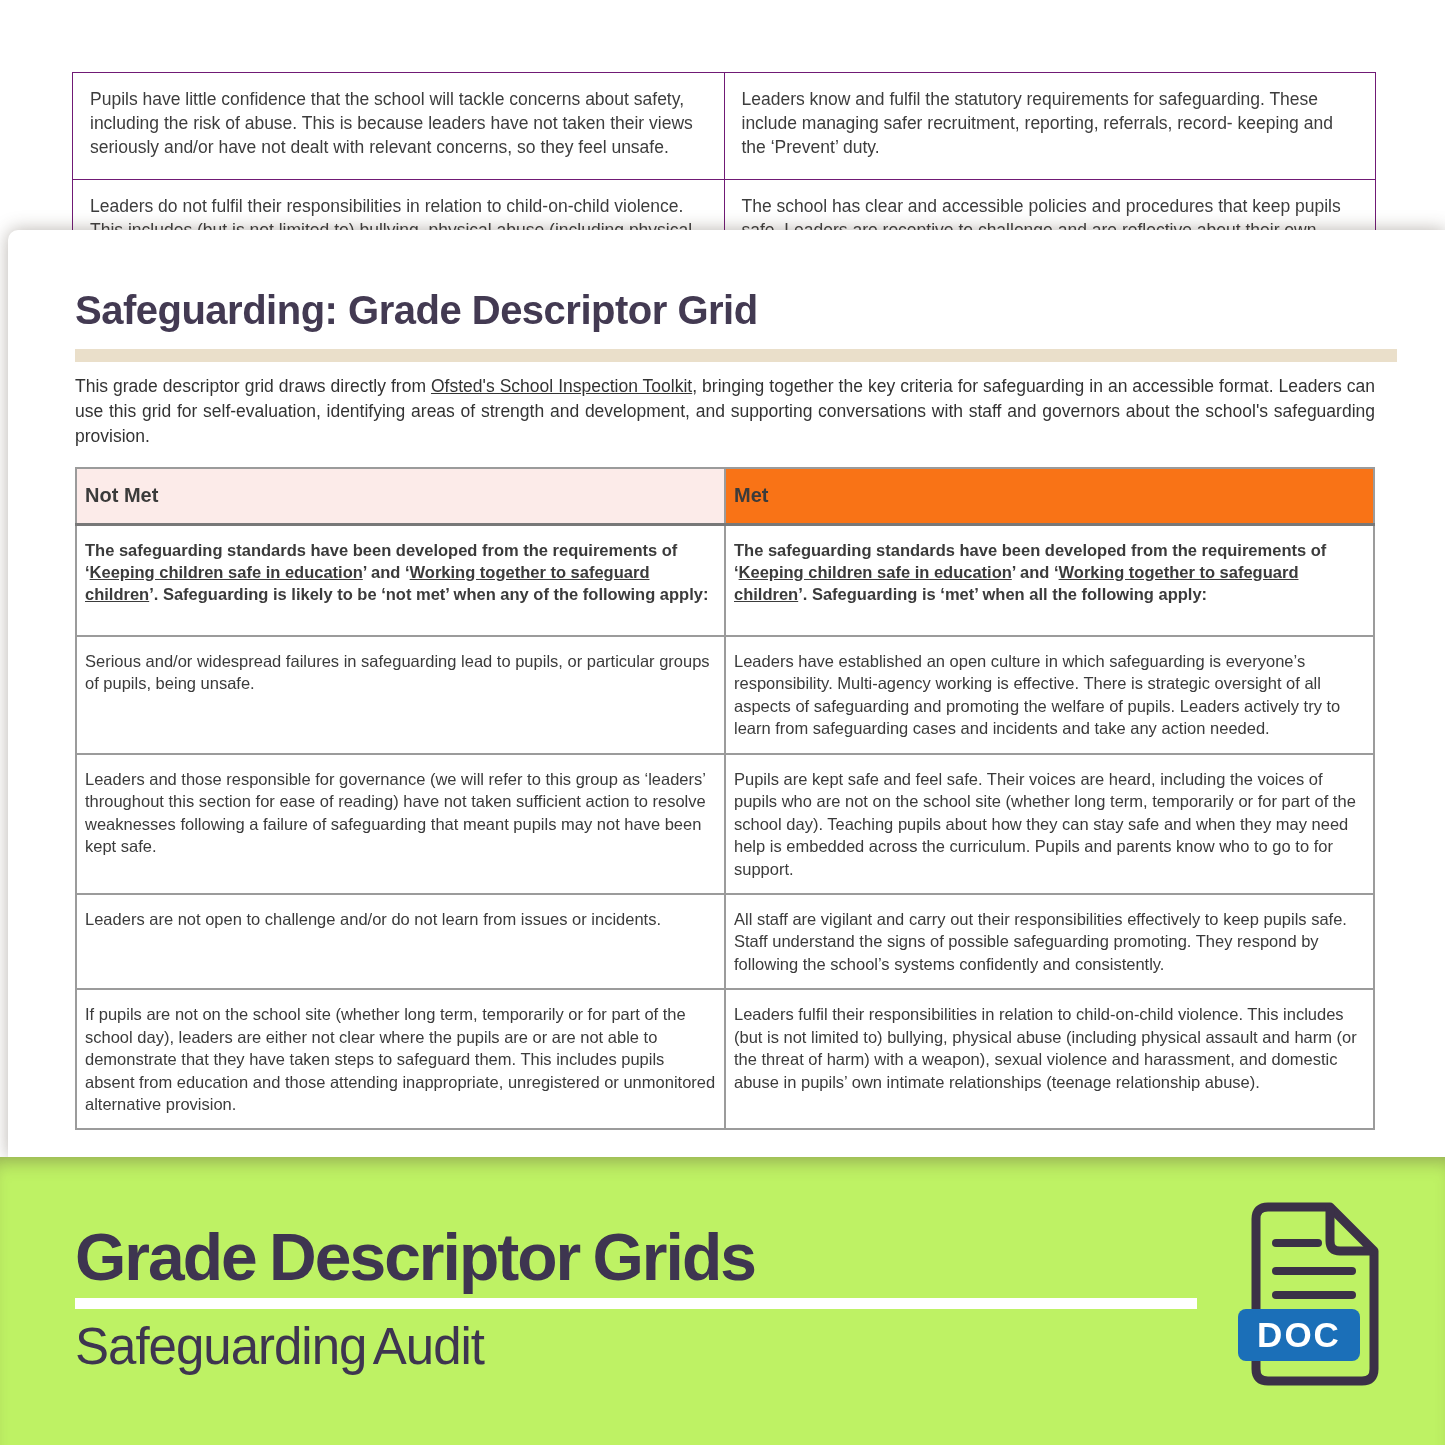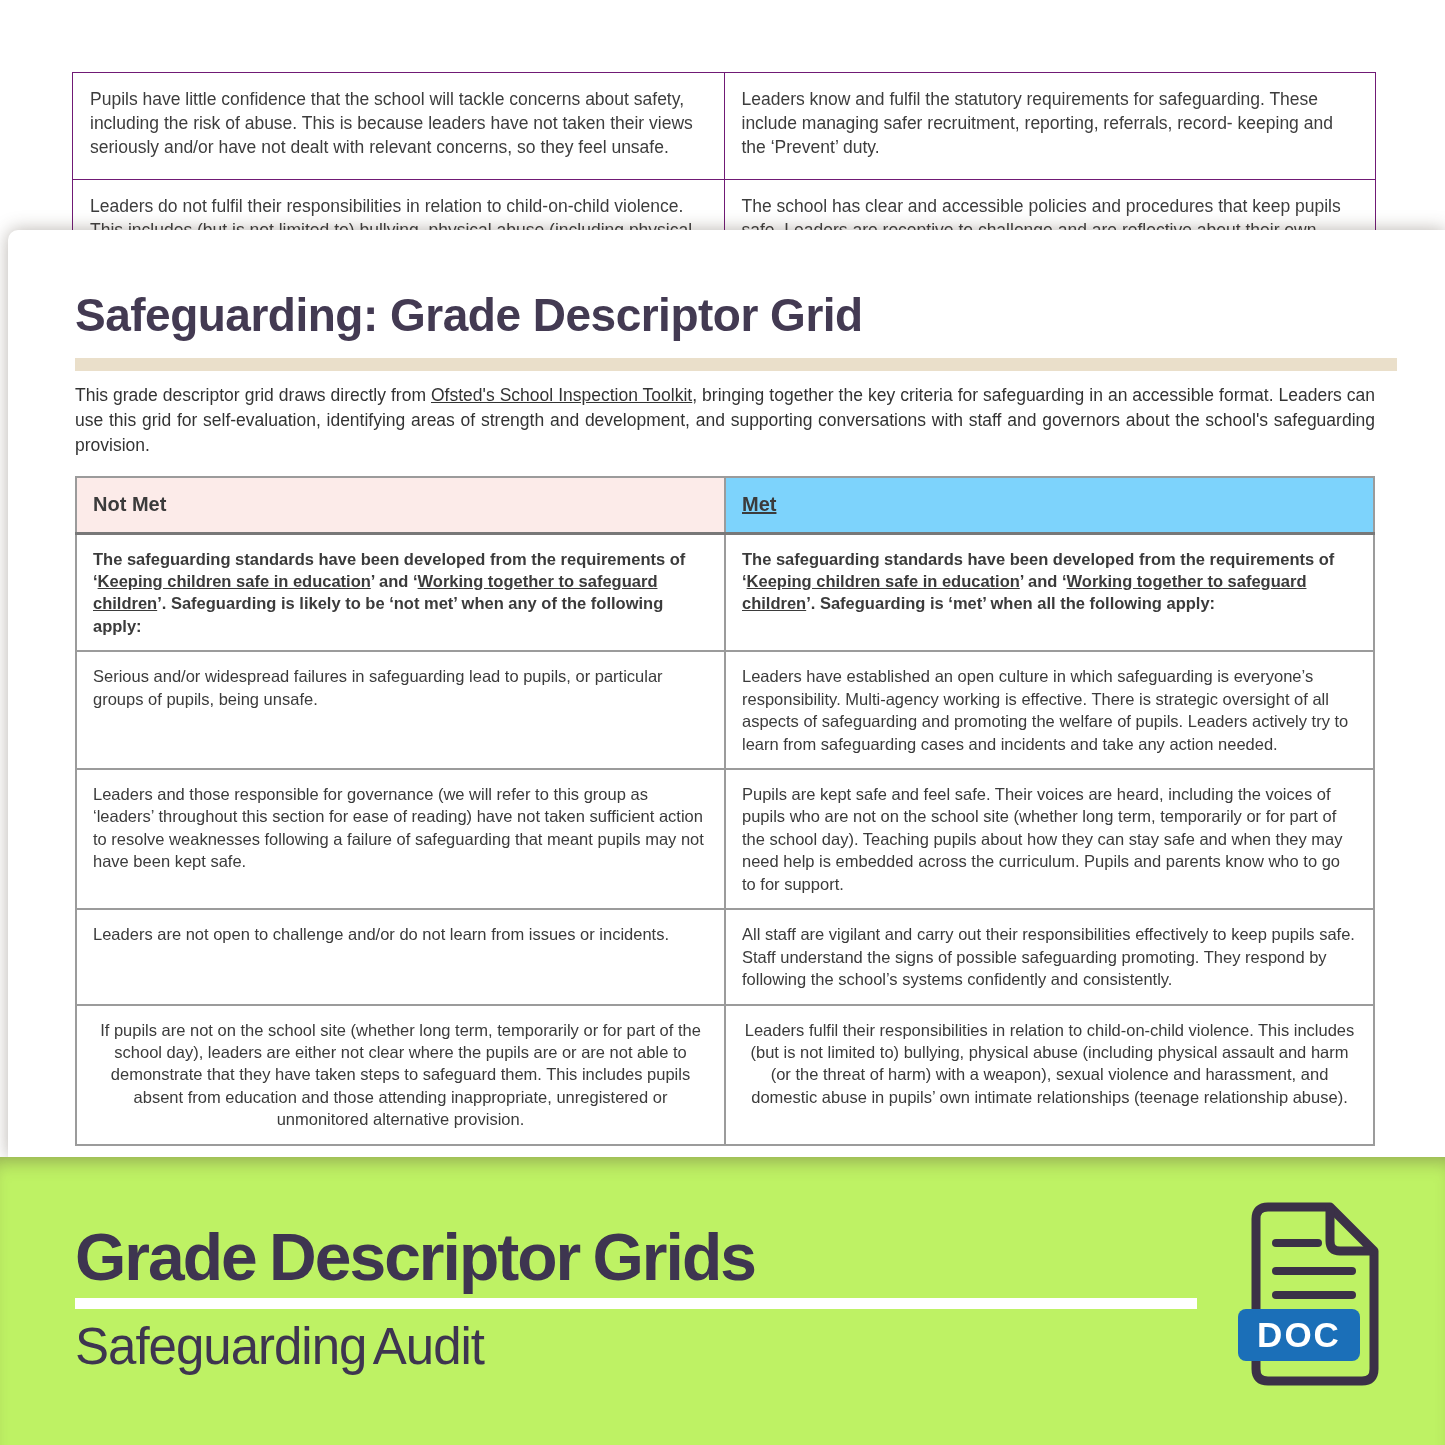--- a/index.html
+++ b/index.html
@@ -26,21 +26,21 @@
   
   .card {
     position:absolute; left:8px; top:230px; width:1437px; height:927px;
     background:#ffffff;
     border-top-left-radius:10px;
     box-shadow:0 0 18px rgba(70,58,45,0.38);
   }
   .card-inner { padding:58px 70px 0 67px; }
 
   .card-title {
-    font-size:46px; font-weight:bold; letter-spacing:-0.5px;
+    font-size:40px; font-weight:bold; letter-spacing:-0.5px;
     color:#433a52;
   }
   .accent-rule {
     height:13px; background:#eadfca;
     margin-top:16px; width:calc(100% + 22px);
   }
   .intro {
     margin-top:12px;
     font-size:17.5px; line-height:1.43; color:#333333;
     text-align:justify;
@@ -48,35 +48,35 @@
   .intro .doc-link { text-decoration:underline; color:#333333; cursor:pointer; }
 
   
   table.grid {
     margin-top:18px; width:1300px;
     border-collapse:collapse; table-layout:fixed;
   }
   table.grid th, table.grid td {
     border:2px solid #9b9b9b;
     vertical-align:top; text-align:left;
-    padding:13px 16px;
+    padding:13px 8px;
     font-size:16.5px; line-height:1.36; color:#3b3b3b;
   }
   table.grid th {
     vertical-align:middle; height:56px;
     font-size:20px; font-weight:bold;
     border-bottom:3px solid #787878;
   }
   th.cell-notmet { background:#fcebe9; color:#c3241c; }
-  th.cell-met    { background:#7dd3fc; color:#1d5f24;text-decoration:underline; }
+  th.cell-met    { background:#f97316; color:#1d5f24; }
   tr.r-bold td { font-weight:bold; height:112px; }
   tr.r-1 td { height:107px; }
   tr.r-2 td { height:126px; }
   tr.r-3 td { height:91px; }
-  tr.r-4 td { height:126px;text-align:center; }
+  tr.r-4 td { height:126px; }
   .u { text-decoration:underline; }
 
   
   .footer {
     position:absolute; left:0; top:1157px; width:1445px; height:288px;
     background:#bef264;
     box-shadow:inset 0 14px 18px -10px rgba(95,80,62,0.45);
   }
   .f-title {
     position:absolute; left:75px; top:62px;

